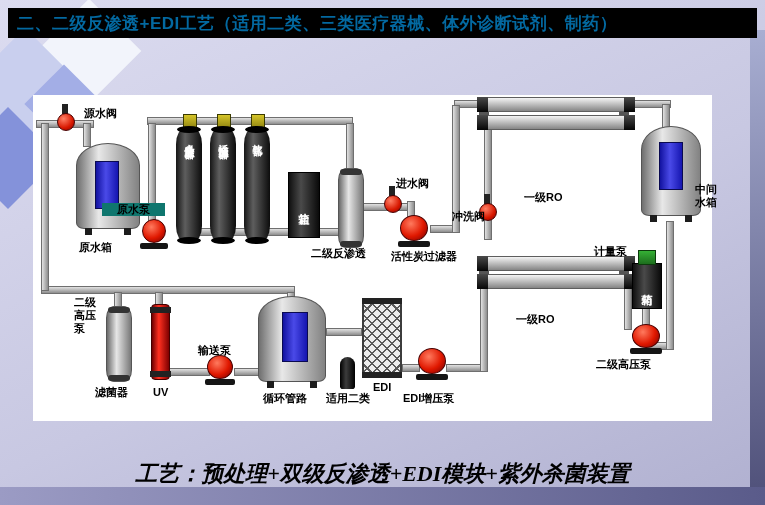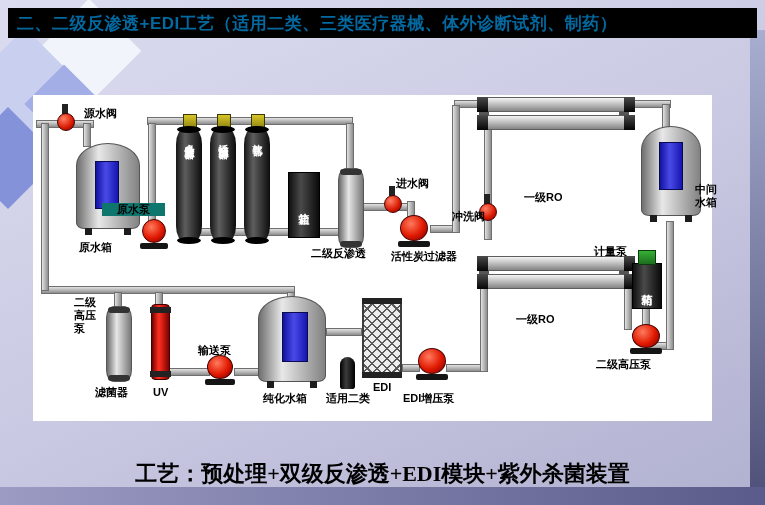--- a/index.html
+++ b/index.html
@@ -13,21 +13,21 @@
   .d4{left:-28px;top:122px;width:72px;height:72px;background:#8492da;}
   .right-bar{position:absolute;left:750px;top:30px;width:15px;height:475px;
              background:linear-gradient(to bottom,#a8aed2,#4e4f78);z-index:1;}
   .bottom-bar{position:absolute;left:0;top:487px;width:765px;height:18px;
               background:linear-gradient(to right,#9b9bc4,#5a5b8a);z-index:1;}
   .title-bar{position:absolute;left:8px;top:8px;width:749px;height:30px;background:#000;
              color:#0369a1;display:flex;align-items:center;padding:0 9px;box-sizing:border-box;z-index:3;}
   .title-bar span{font-weight:bold;font-size:17px;white-space:nowrap;letter-spacing:0.5px;}
   .panel{position:absolute;left:33px;top:95px;width:679px;height:326px;background:#fff;z-index:2;}
   .footer{position:absolute;left:0;top:459px;width:100%;text-align:center;z-index:2;
-          font-family:"Liberation Serif",serif;font-weight:bold;font-size:22px;color:#000;}
+          font-family:"Liberation Serif",serif;font-weight:bold;font-size:22px;color:#000;font-style:italic;}
   
   .ph,.pv,.pconn{position:absolute;box-sizing:border-box;z-index:1;}
   .ph{background:linear-gradient(to bottom,#e2e2e2,#8d8d8d);border:1px solid #6f6f6f;}
   .pv{background:linear-gradient(to right,#e2e2e2,#8d8d8d);border:1px solid #6f6f6f;}
   .pconn{background:#555;z-index:2;}
   
   .lbl{position:absolute;font-size:11px;font-weight:bold;color:#000;white-space:nowrap;line-height:13px;z-index:6;}
   .lbl.wrap{white-space:normal;width:26px;}
   .lbl.bg{background:#0f766e;padding:0 15px;text-align:center;}
   
@@ -284,21 +284,21 @@
     <div class="lbl" style="left:491px;top:96px">一级RO</div>
     <div class="lbl" style="left:419px;top:115px">冲洗阀</div>
     <div class="lbl wrap" style="left:662px;top:88px">中间水箱</div>
     <div class="lbl" style="left:561px;top:150px">计量泵</div>
     <div class="lbl" style="left:483px;top:218px">一级RO</div>
     <div class="lbl" style="left:563px;top:263px">二级高压泵</div>
     <div class="lbl wrap" style="left:41px;top:201px">二级高压泵</div>
     <div class="lbl" style="left:62px;top:291px">滤菌器</div>
     <div class="lbl" style="left:120px;top:291px">UV</div>
     <div class="lbl" style="left:165px;top:249px">输送泵</div>
-    <div class="lbl" style="left:230px;top:297px">纯化水箱</div>
+    <div class="lbl" style="left:230px;top:297px">循环管路</div>
     <div class="lbl" style="left:293px;top:297px">适用二类</div>
     <div class="lbl" style="left:340px;top:286px">EDI</div>
     <div class="lbl" style="left:370px;top:297px">EDI增压泵</div>
   </div>
 
   <div class="footer">工艺：预处理+双级反渗透+EDI模块+紫外杀菌装置</div>
 
 </div>
 
 </body></html>

